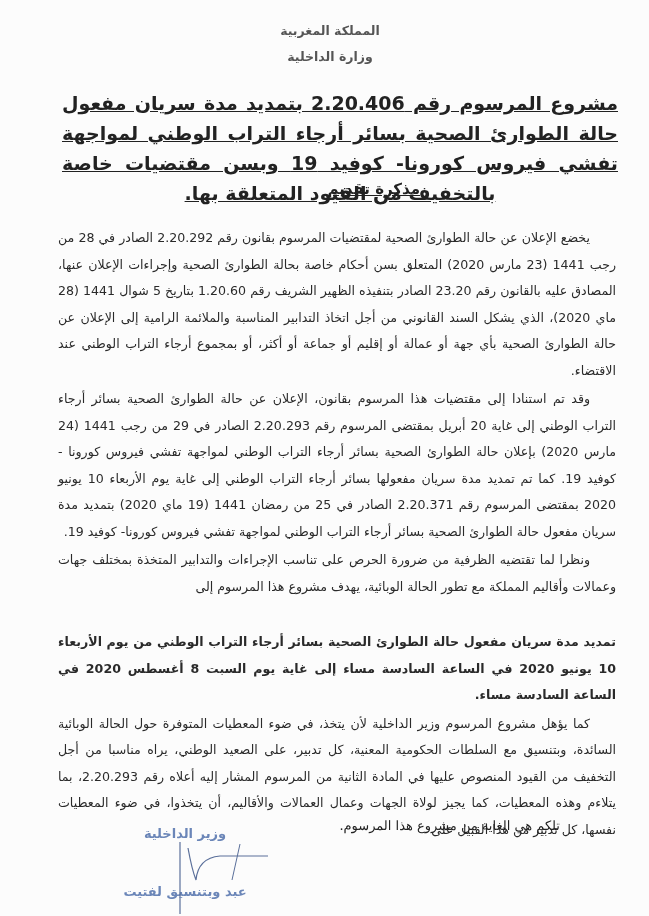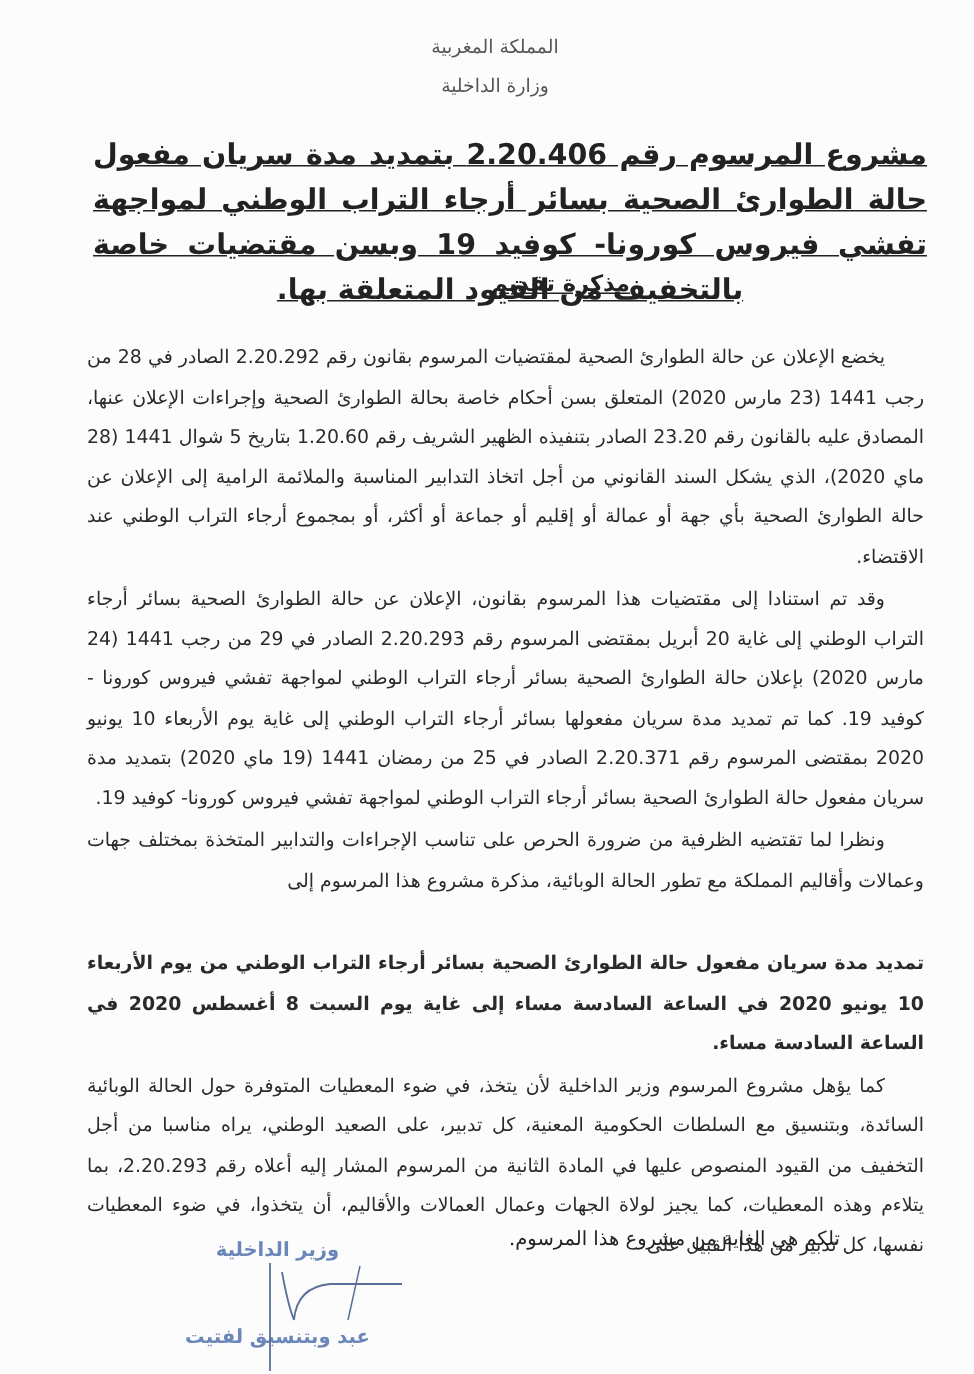--- a/index.html
+++ b/index.html
@@ -1,20 +1,20 @@
 <!DOCTYPE html>
 <html><head>
 <meta charset="utf-8">
 <style>
   html, body { margin:0; padding:0; background:#fdfdfd; }
   body { width:649px; height:916px; position:relative; overflow:hidden;
          font-family:"DejaVu Sans", sans-serif; color:#2a2a2a; }
   .page { position:absolute; inset:0; background:#fcfcfc; }
   .header { position:absolute; left:255px; top:18px; width:150px; direction:rtl; text-align:center;
-            font-size:12.5px; font-weight:normal; color:#555; line-height:26px; }
+            font-size:12.5px; font-weight:bold; color:#555; line-height:26px; }
   .title { position:absolute; left:62px; top:88px; width:556px; direction:rtl; text-align:justify;
            text-align-last:center; font-size:19px; font-weight:bold; line-height:30px;
            text-decoration:underline; color:#222; }
   .memo-title { position:absolute; left:240px; top:180px; width:180px; text-align:right; direction:rtl;
                 font-size:15px; font-weight:bold; text-decoration:underline; color:#222; }
   .body { position:absolute; left:58px; top:225px; width:558px; direction:rtl; text-align:justify;
           font-size:12.6px; line-height:26.5px; color:#2a2a2a; }
   .para { margin:0; text-indent:26px; }
   .para.noindent { text-indent:0; }
   .para.bold { font-weight:bold;margin-top:29px; }
@@ -41,21 +41,21 @@
 
   <div class="title">مشروع المرسوم رقم 2.20.406 بتمديد مدة سريان مفعول حالة الطوارئ الصحية بسائر أرجاء التراب الوطني لمواجهة تفشي فيروس كورونا- كوفيد 19 وبسن مقتضيات خاصة بالتخفيف من القيود المتعلقة بها.</div>
 
   <div class="memo-title">مذكرة تقديم</div>
 
   <div class="body">
     <p class="para">يخضع الإعلان عن حالة الطوارئ الصحية لمقتضيات المرسوم بقانون رقم 2.20.292 الصادر في 28 من رجب 1441 (23 مارس 2020) المتعلق بسن أحكام خاصة بحالة الطوارئ الصحية وإجراءات الإعلان عنها، المصادق عليه بالقانون رقم 23.20 الصادر بتنفيذه الظهير الشريف رقم 1.20.60 بتاريخ 5 شوال 1441 (28 ماي 2020)، الذي يشكل السند القانوني من أجل اتخاذ التدابير المناسبة والملائمة الرامية إلى الإعلان عن حالة الطوارئ الصحية بأي جهة أو عمالة أو إقليم أو جماعة أو أكثر، أو بمجموع أرجاء التراب الوطني عند الاقتضاء.</p>
     <div class="sp"></div>
     <p class="para">وقد تم استنادا إلى مقتضيات هذا المرسوم بقانون، الإعلان عن حالة الطوارئ الصحية بسائر أرجاء التراب الوطني إلى غاية 20 أبريل بمقتضى المرسوم رقم 2.20.293 الصادر في 29 من رجب 1441 (24 مارس 2020) بإعلان حالة الطوارئ الصحية بسائر أرجاء التراب الوطني لمواجهة تفشي فيروس كورونا - كوفيد 19. كما تم تمديد مدة سريان مفعولها بسائر أرجاء التراب الوطني إلى غاية يوم الأربعاء 10 يونيو 2020 بمقتضى المرسوم رقم 2.20.371 الصادر في 25 من رمضان 1441 (19 ماي 2020) بتمديد مدة سريان مفعول حالة الطوارئ الصحية بسائر أرجاء التراب الوطني لمواجهة تفشي فيروس كورونا- كوفيد 19.</p>
     <div class="sp"></div>
-    <p class="para">ونظرا لما تقتضيه الظرفية من ضرورة الحرص على تناسب الإجراءات والتدابير المتخذة بمختلف جهات وعمالات وأقاليم المملكة مع تطور الحالة الوبائية، مذكرة مشروع هذا المرسوم إلى</p>
+    <p class="para">ونظرا لما تقتضيه الظرفية من ضرورة الحرص على تناسب الإجراءات والتدابير المتخذة بمختلف جهات وعمالات وأقاليم المملكة مع تطور الحالة الوبائية، يهدف مشروع هذا المرسوم إلى</p>
     <p class="para noindent bold">تمديد مدة سريان مفعول حالة الطوارئ الصحية بسائر أرجاء التراب الوطني من يوم الأربعاء 10 يونيو 2020 في الساعة السادسة مساء إلى غاية يوم السبت 8 أغسطس 2020 في الساعة السادسة مساء.</p>
     <div class="sp"></div>
     <p class="para">كما يؤهل مشروع المرسوم وزير الداخلية لأن يتخذ، في ضوء المعطيات المتوفرة حول الحالة الوبائية السائدة، وبتنسيق مع السلطات الحكومية المعنية، كل تدبير، على الصعيد الوطني، يراه مناسبا من أجل التخفيف من القيود المنصوص عليها في المادة الثانية من المرسوم المشار إليه أعلاه رقم 2.20.293، بما يتلاءم وهذه المعطيات، كما يجيز لولاة الجهات وعمال العمالات والأقاليم، أن يتخذوا، في ضوء المعطيات نفسها، كل تدبير من هذا القبيل على</p>
   </div>
 
 
   <div class="closing">تلكم هي الغاية من مشروع هذا المرسوم.</div>
 
   <div class="stamp">
     <div class="role">وزير الداخلية</div>

